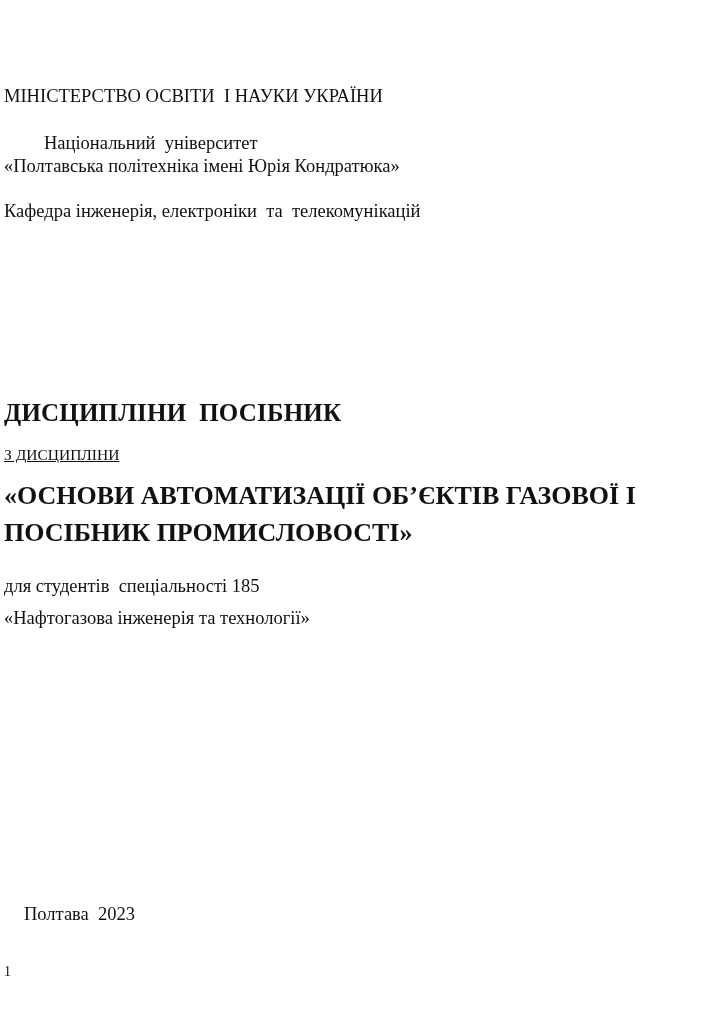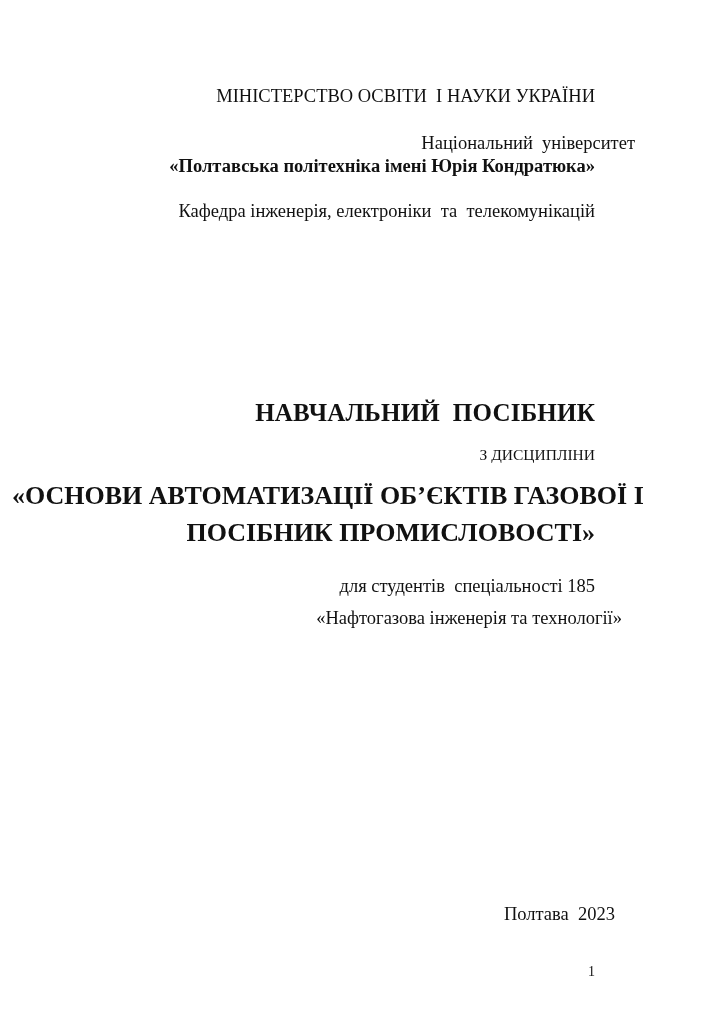--- a/index.html
+++ b/index.html
@@ -10,51 +10,51 @@
     body {
       width: 724px;
       height: 1024px;
       position: relative;
       overflow: hidden;
       font-family: "Liberation Serif", "DejaVu Serif", serif;
       color: #111111;
     }
     .line {
       position: absolute;
-      left: 12px;
+      left: 4px;
       width: 583px;
-      text-align: right;
+      text-align: left;
       white-space: pre;
     }
     .reg { font-size: 18.5px; }
     .bold { font-weight: bold; }
     .title-main { font-size: 25px; letter-spacing: 0.2px; }
     .title-disc { font-size: 26px; }
     .small { font-size: 15.5px; }
     .pagenum { font-size: 14px; }
   </style>
 </head>
 <body>
 
 <div>
 
   <div class="line reg" style="top:86px;">МІНІСТЕРСТВО ОСВІТИ  І НАУКИ УКРАЇНИ</div>
 
   <div class="line reg" style="top:133px;padding-left:40px;">Національний  університет</div>
-  <div class="line reg" style="top:156px;font-weight:bold;">«Полтавська політехніка імені Юрія Кондратюка»</div>
+  <div class="line reg" style="top:156px;">«Полтавська політехніка імені Юрія Кондратюка»</div>
 
   <div class="line reg" style="top:201px;">Кафедра інженерія, електроніки  та  телекомунікацій</div>
 
-  <div class="line bold title-main" style="top:399px;">НАВЧАЛЬНИЙ  ПОСІБНИК</div>
+  <div class="line bold title-main" style="top:399px;">ДИСЦИПЛІНИ  ПОСІБНИК</div>
 
-  <div class="line small" style="top:446px;">З ДИСЦИПЛІНИ</div>
+  <div class="line small" style="top:446px;text-decoration:underline;">З ДИСЦИПЛІНИ</div>
 
   <div class="line bold title-disc" style="top:481px;">«ОСНОВИ АВТОМАТИЗАЦІЇ ОБ’ЄКТІВ ГАЗОВОЇ І</div>
   <div class="line bold title-disc" style="top:518px;">ПОСІБНИК ПРОМИСЛОВОСТІ»</div>
 
   <div class="line reg" style="top:576px;">для студентів  спеціальності 185</div>
-  <div class="line reg" style="top:608px;margin-left:27px;">«Нафтогазова інженерія та технології»</div>
+  <div class="line reg" style="top:608px;">«Нафтогазова інженерія та технології»</div>
 
   <div class="line reg" style="top:904px;padding-left:20px;">Полтава  2023</div>
 
   <div class="line pagenum" style="top:964px;">1</div>
 
 </div>
 
 </body></html>

